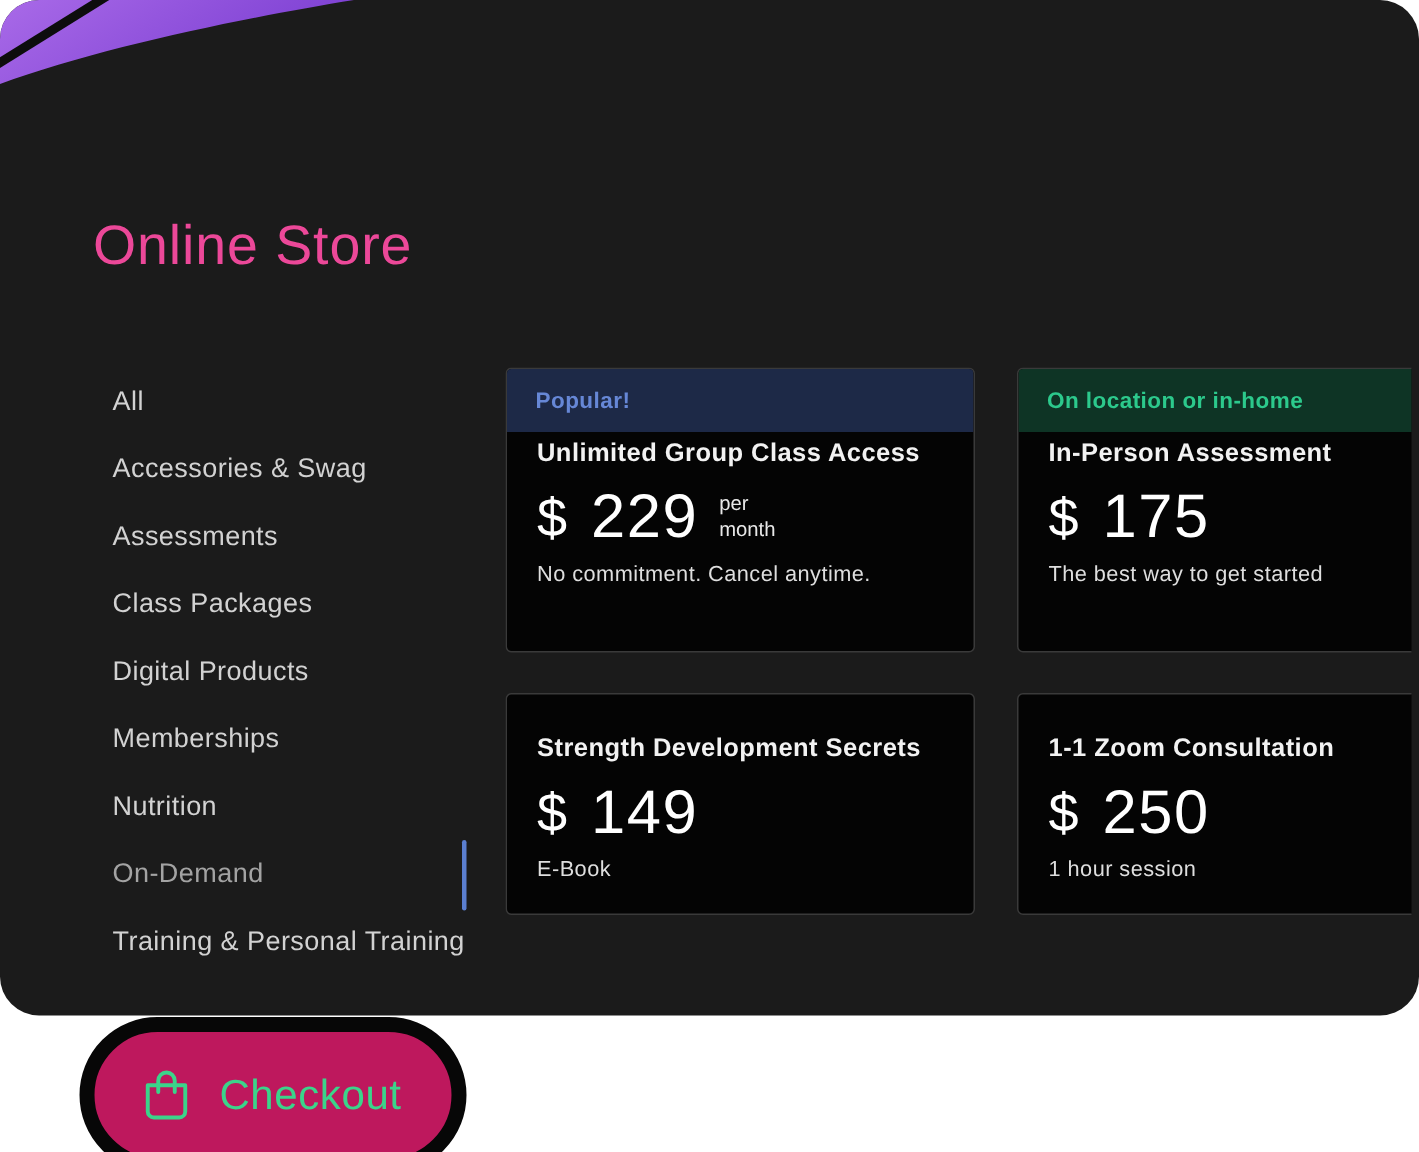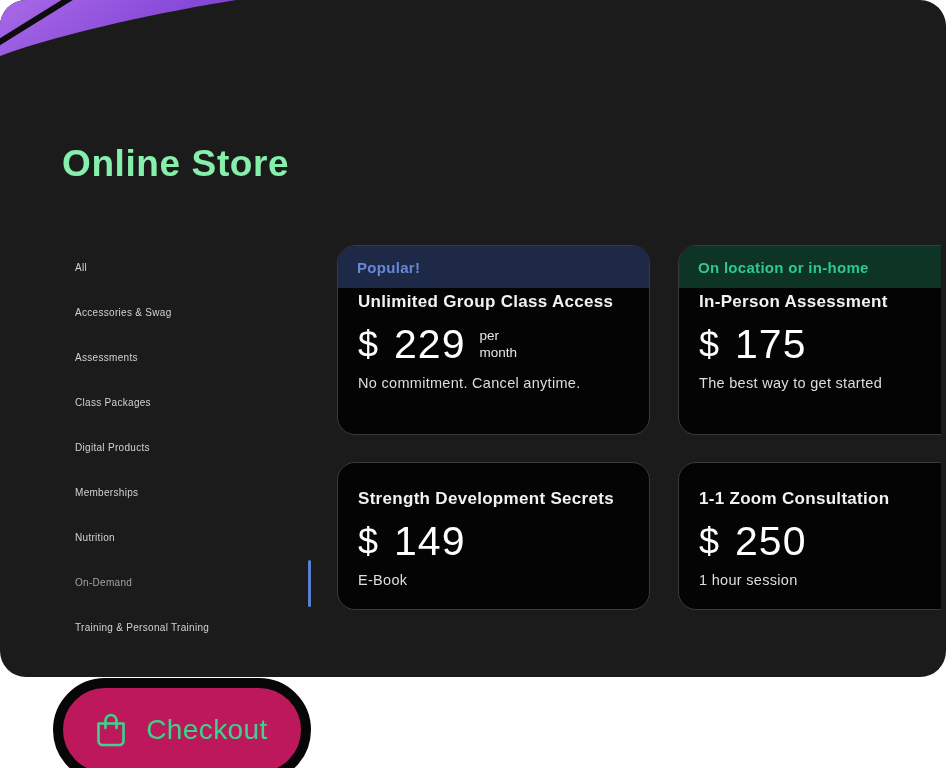--- a/index.html
+++ b/index.html
@@ -51,37 +51,37 @@
   .caret {
     width: 0; height: 0;
     margin-left: 14px;
     border-left: 7px solid transparent;
     border-right: 7px solid transparent;
     border-top: 8px solid #8a8a8a;
   }
   .page-title {
     position: absolute;
     left: 62px; top: 143px;
-    color: #86efac;
+    color: #ec4899;
     font-size: 37px;
-    font-weight: 700;
+    font-weight: 400;
     letter-spacing: 0.6px;
   }
 
   
   .sidebar {
     position: absolute;
     left: 75px; top: 245px;
     width: 225px;
   }
   .side-item {
     height: 45px;
     display: flex; align-items: center;
     color: #d2d2d2;
-    font-size: 10px;
+    font-size: 18px;
     letter-spacing: 0.3px;
     cursor: pointer;
     white-space: nowrap;
   }
   .side-item.active { color: #a3a3a3; }
   .active-bar {
     position: absolute;
     left: 308px; top: 560px;
     width: 3px; height: 47px;
     border-radius: 2px;
@@ -92,21 +92,21 @@
   .cards-clip {
     position: absolute;
     left: 337px; top: 245px;
     width: 604px; height: 366px;
     overflow: hidden;
   }
   .card {
     position: absolute;
     background: #040404;
     border: 1px solid #3a3a3a;
-    border-radius: 18px;
+    border-radius: 4px;
     overflow: hidden;
     cursor: pointer;
   }
   .card-1 { left: 0;     top: 0;     width: 313px; height: 190px; }
   .card-2 { left: 341px; top: 0;     width: 313px; height: 190px; }
   .card-3 { left: 0;     top: 217px; width: 313px; height: 148px; }
   .card-4 { left: 341px; top: 217px; width: 313px; height: 148px; }
 
   .card-badge {
     height: 42px;

